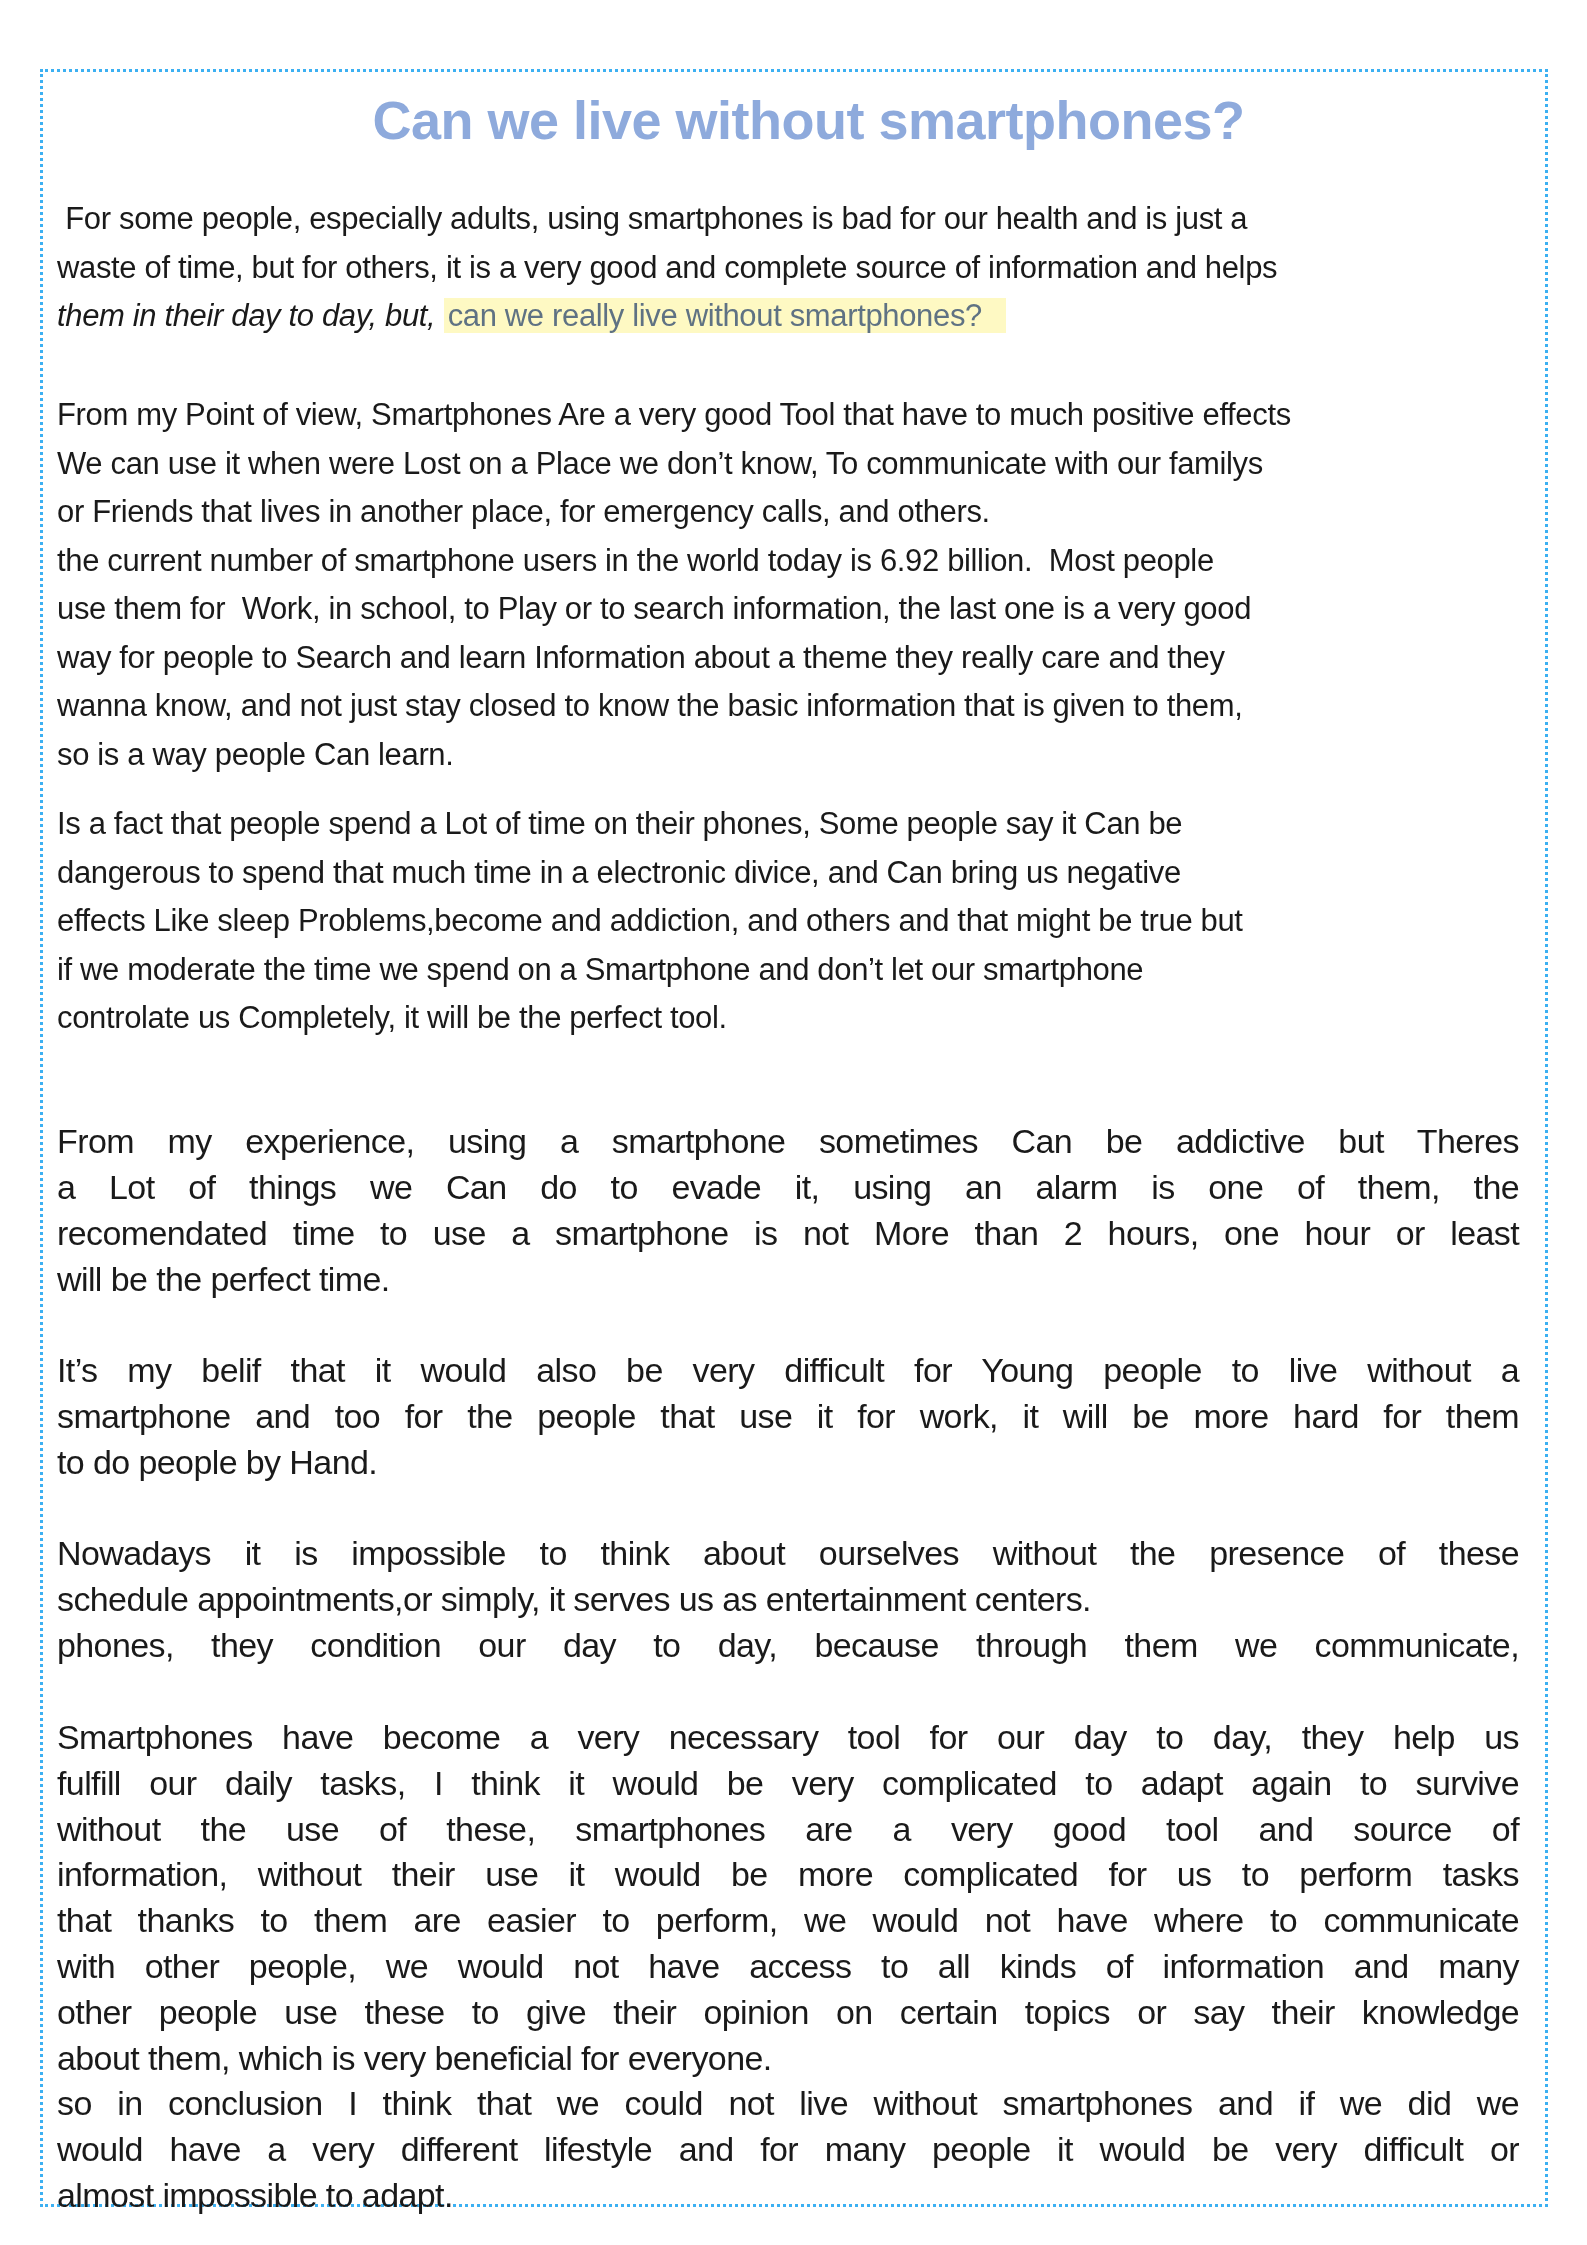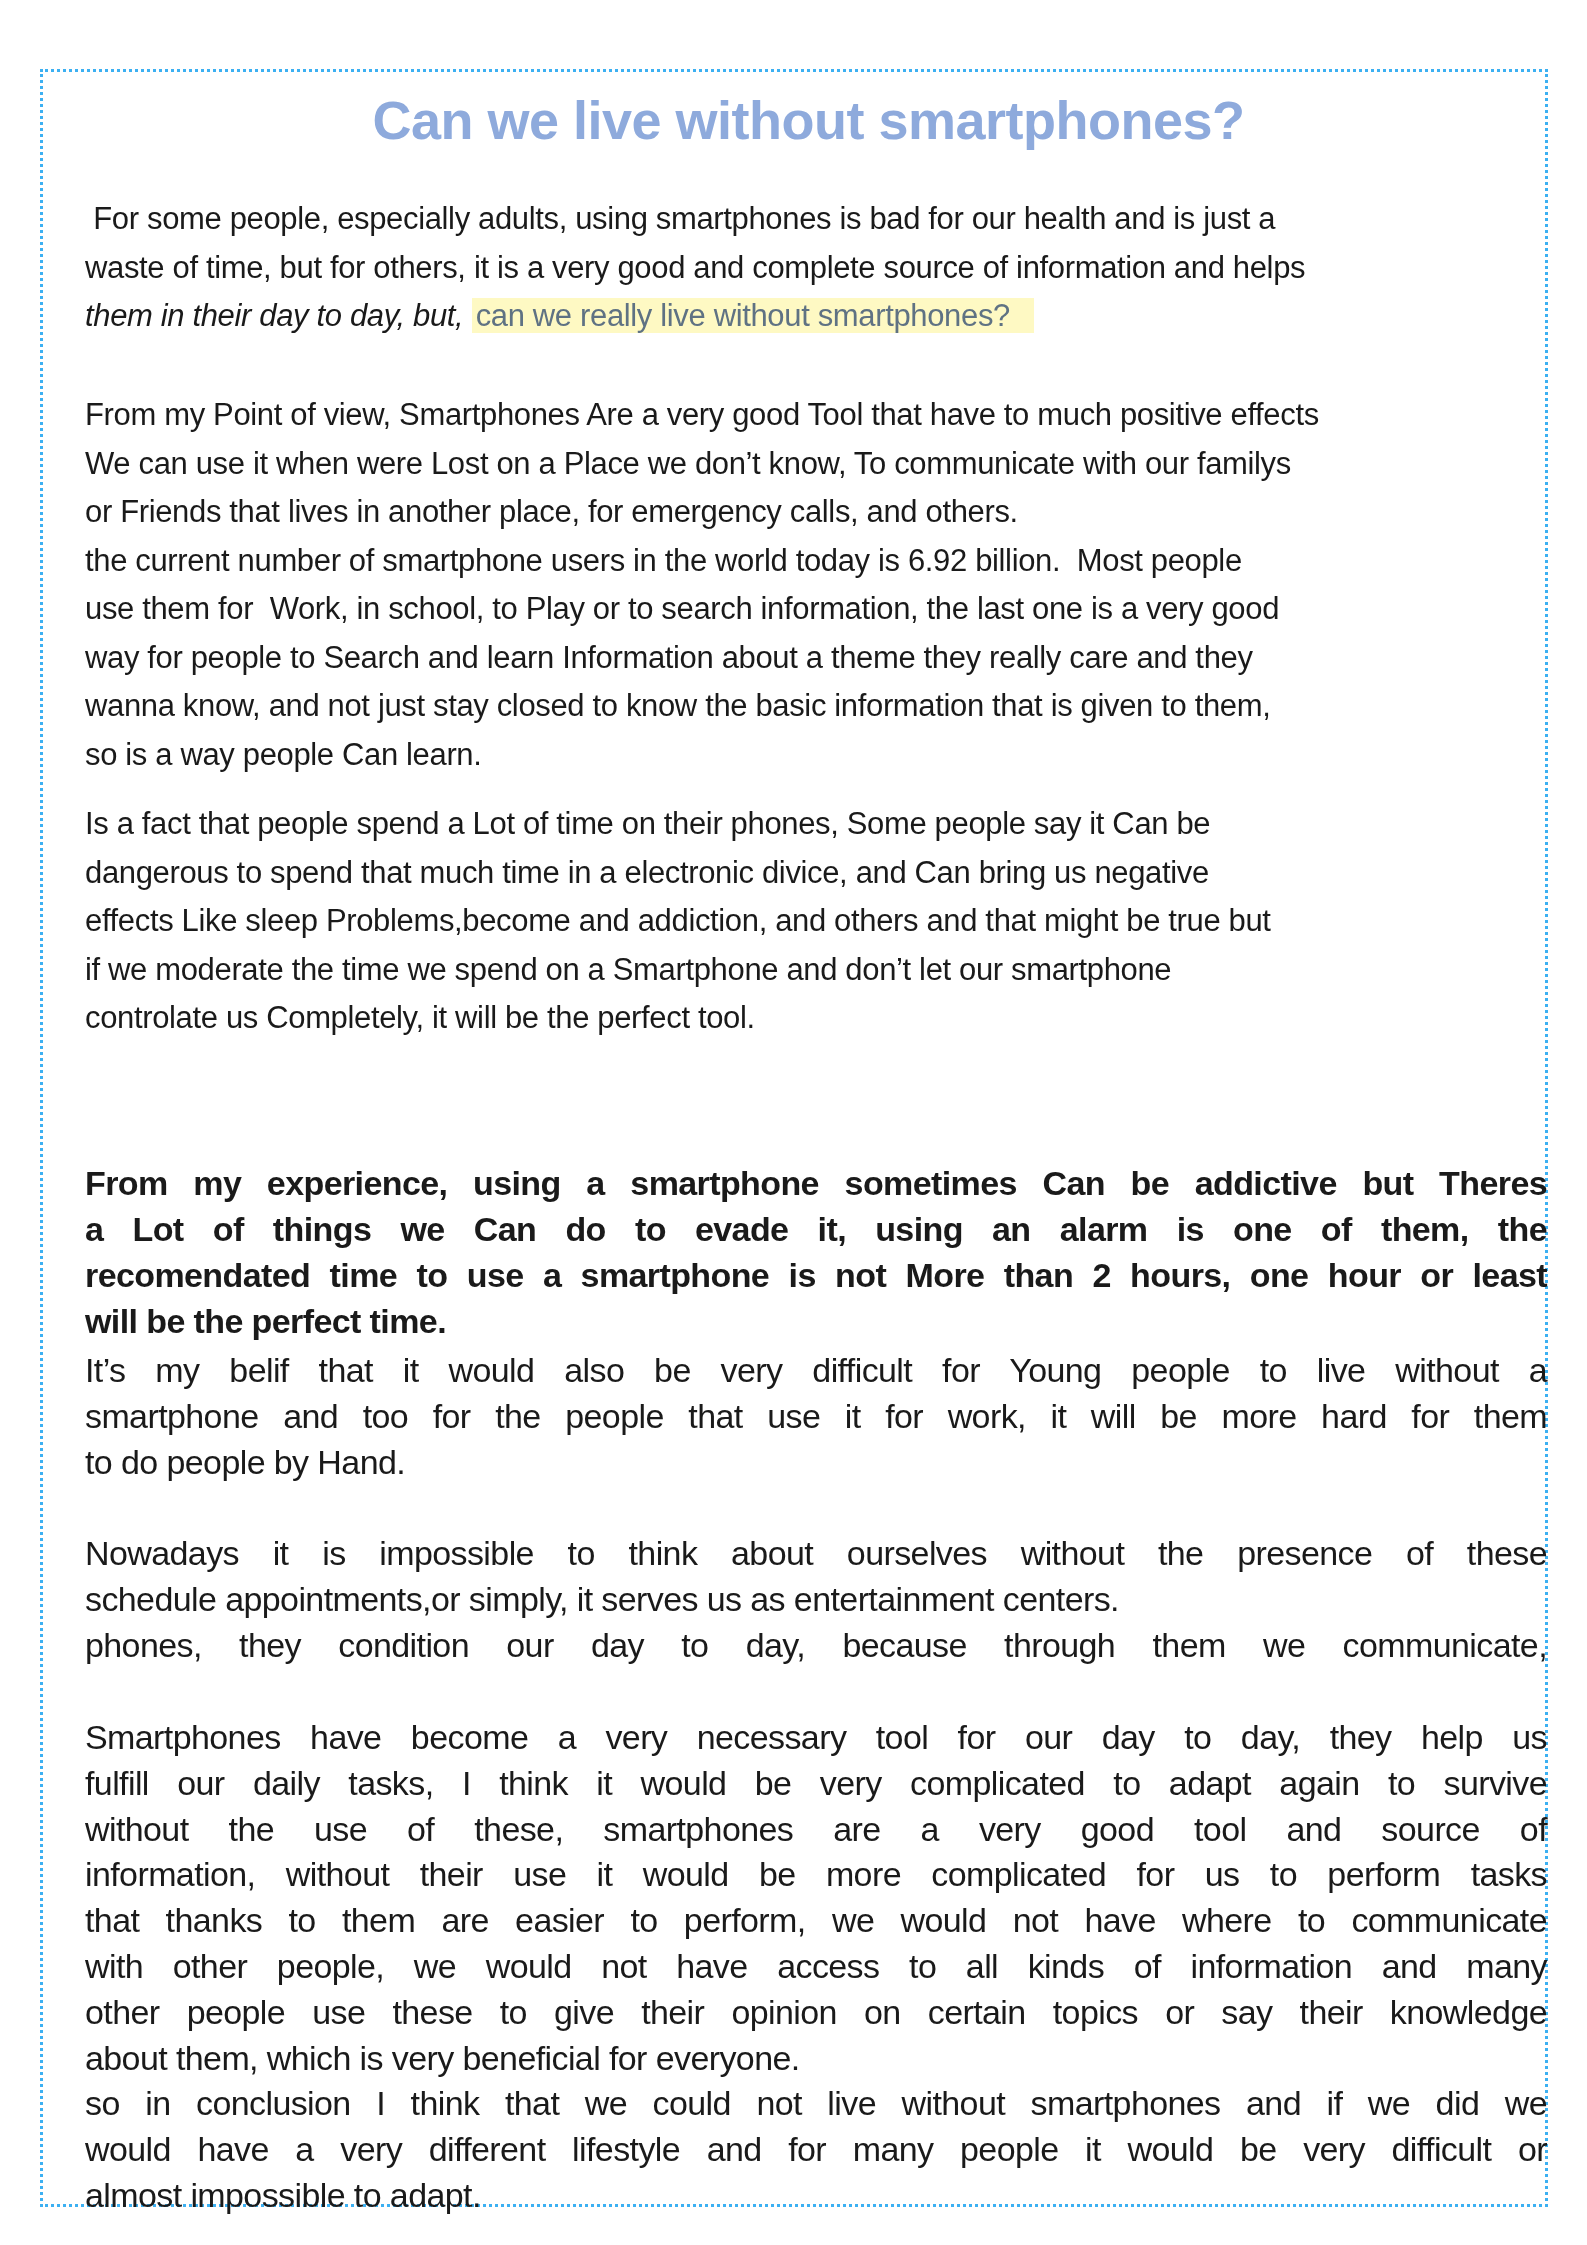--- a/index.html
+++ b/index.html
@@ -22,21 +22,20 @@
     font-weight: bold;
     font-size: 54px;
     color: #8eaadc;
     letter-spacing: -0.5px;
   }
   .para {
     position: absolute;
     left: 57px;
     width: 1472px;
     color: #1a1a1a;
-    margin-left: 28px;
   }
   .para .line {
     display: block;
     white-space: nowrap;
     overflow: visible;
   }
   .calibri {
     font-family: "Liberation Sans", sans-serif;
     font-size: 31px;
     letter-spacing: -0.35px;
@@ -58,21 +57,21 @@
   .arial.tight .line { height: 45.8px; line-height: 45.8px; }
   .highlight {
     background: #fef9c3;
     color: #5f7283;
     padding: 0 24px 0 4px;
     text-align: center;
   }
   .p1 { top: 195px; }
   .p2 { top: 391px; }
   .p3 { top: 800px; }
-  .p4 { top: 1160px; font-weight: bold; }
+  .p4 { top: 1118px; }
   .p5 { top: 1348px; }
   .p6 { top: 1531px; }
   .p7 { top: 1715px; }
 </style>
 </head>
 <body>
 
 <div class="page-frame"></div>
 
 <h1 class="title" style="margin:15px;">Can we live without smartphones?</h1>

